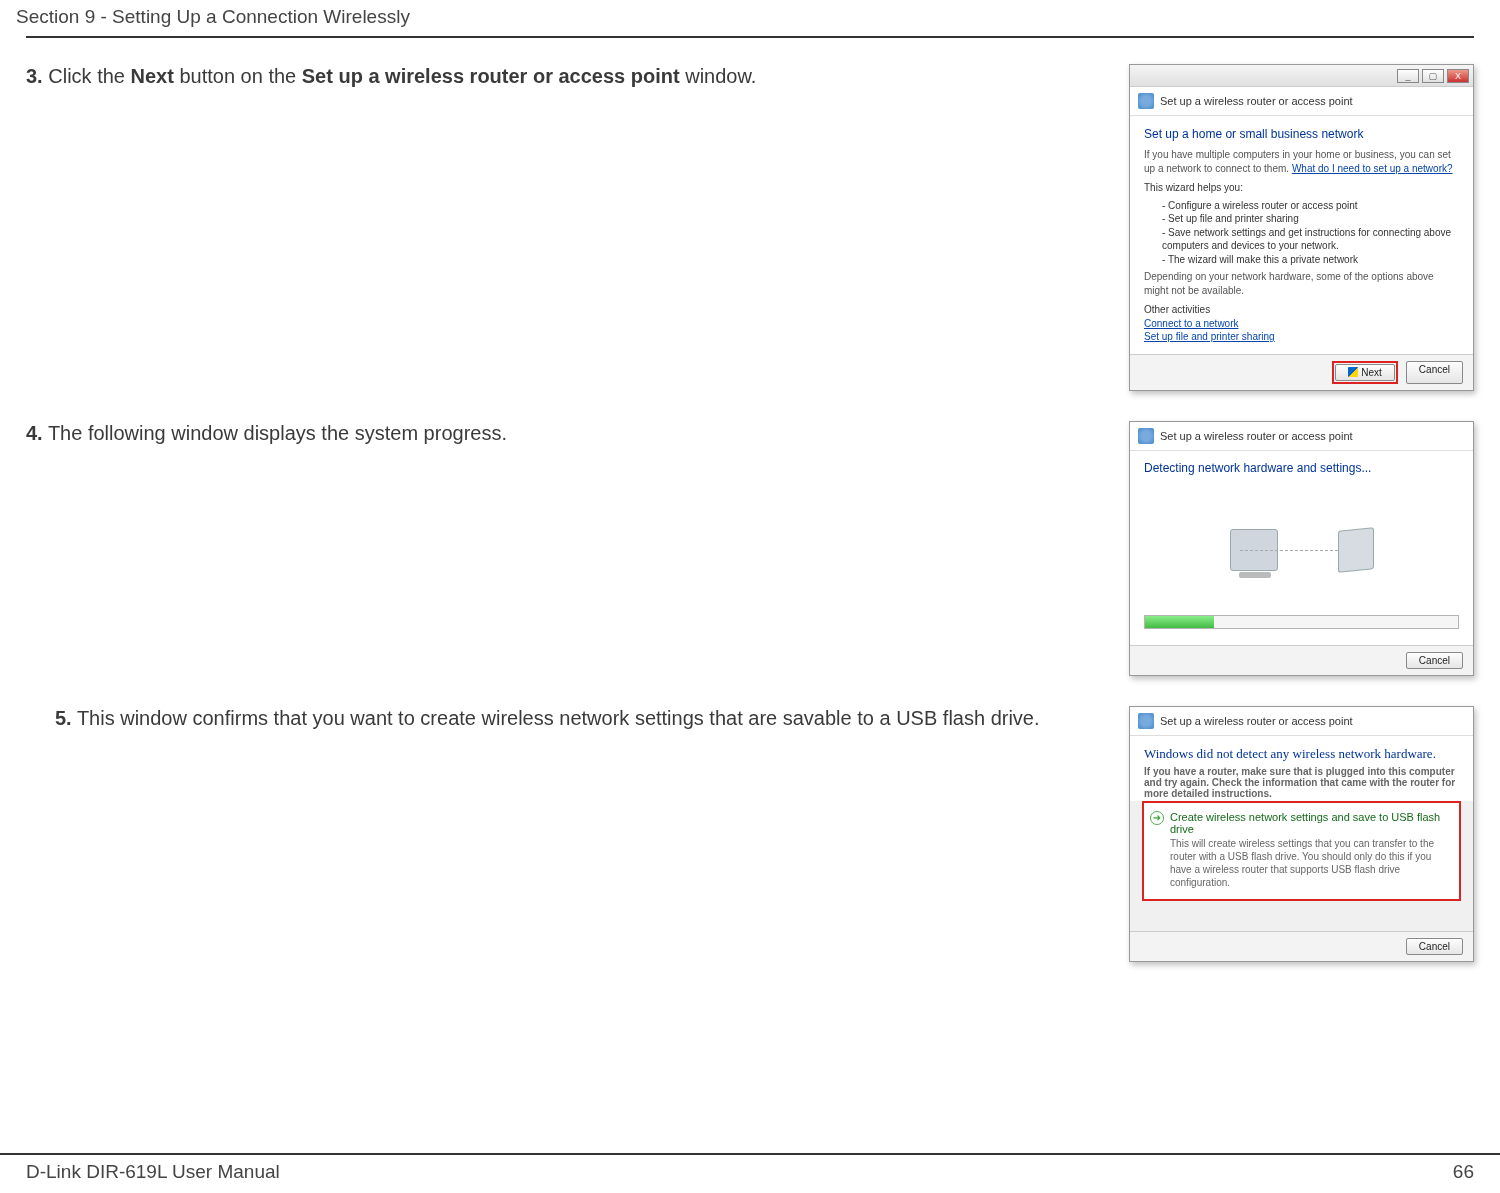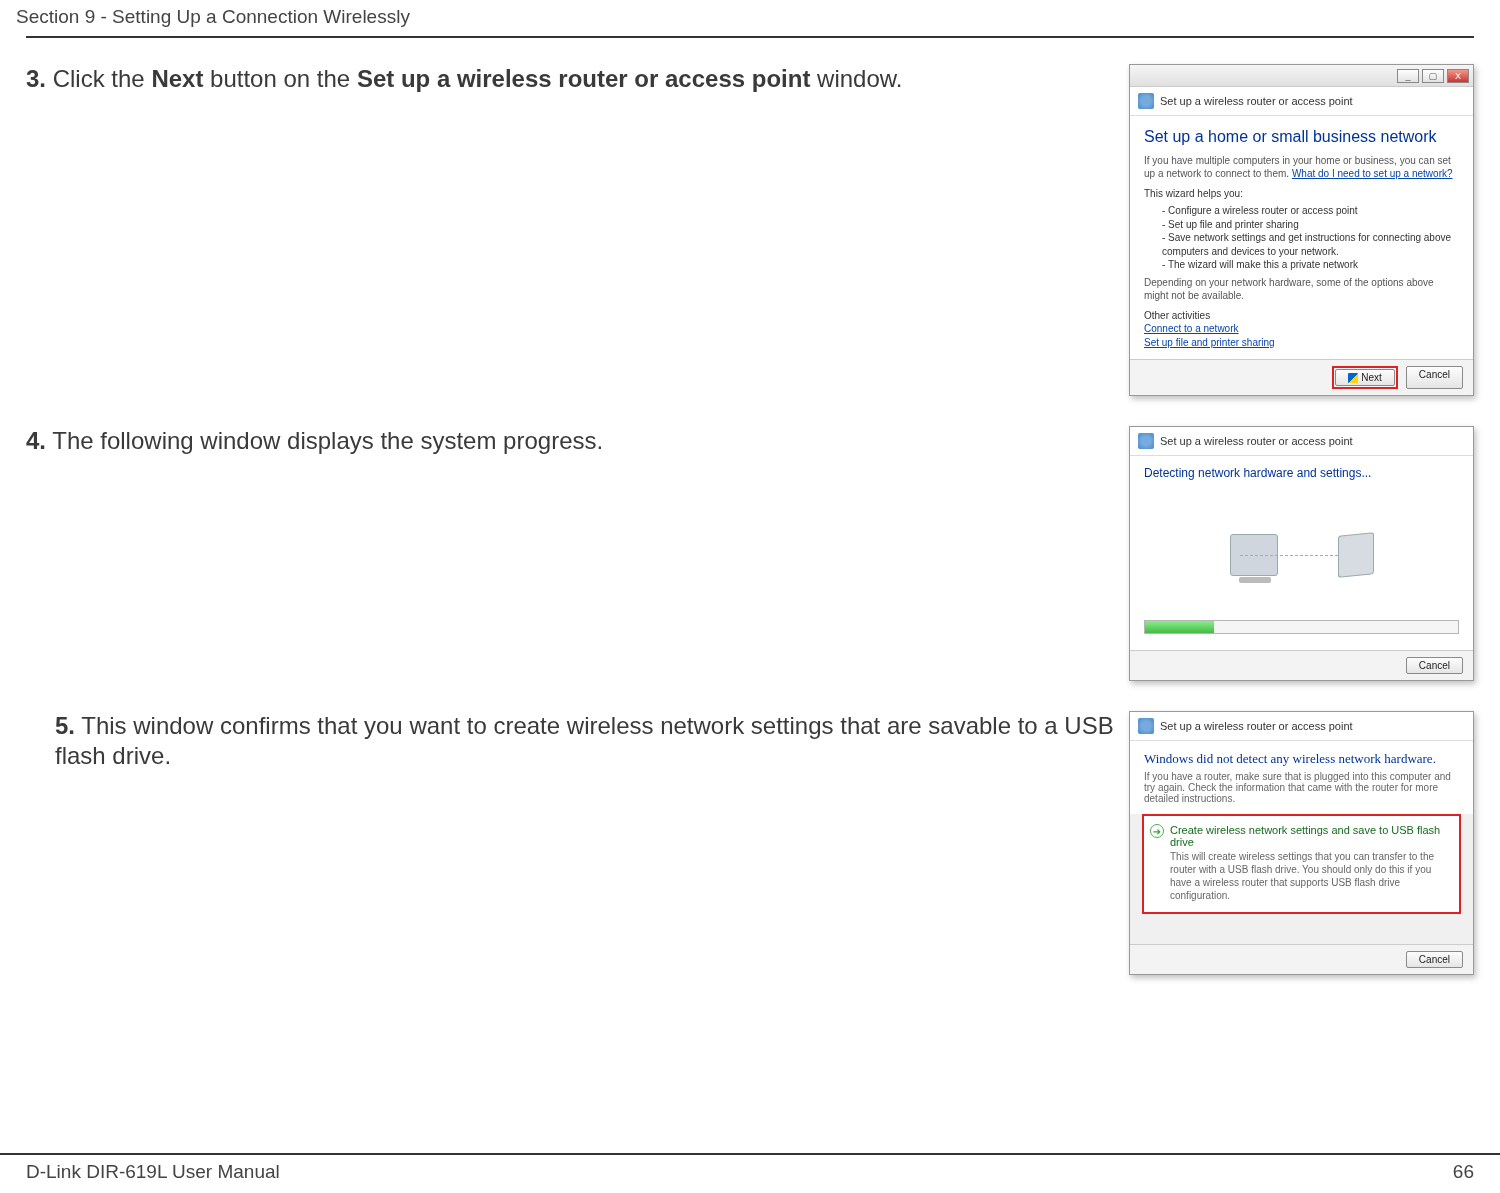--- a/index.html
+++ b/index.html
@@ -24,21 +24,21 @@
   .content-area {
     position: relative;
     padding: 26px 26px 0 26px;
   }
   .step-row {
     display: flex;
     align-items: flex-start;
     margin-bottom: 30px;
   }
   .step-text {
-    font-size: 24px;
+    font-size: 20px;
     line-height: 1.25;
     color: #3a3a3a;
     flex: 1;
     padding-right: 12px;
   }
   .step-text .num { font-weight: 700; }
   .step-text .bold { font-weight: 700; }
 
   .shot {
     border: 1px solid #999;
@@ -74,21 +74,21 @@
     display:flex;
     align-items:center;
     gap:6px;
     font-size: 11px;
     border-bottom:1px solid #ddd;
   }
   .flag-icon {
     width:16px;height:16px;background:radial-gradient(circle,#7ad 40%,#48c 100%);border-radius:2px;
   }
   .body-pane { background:#fff; padding:10px 14px; font-size:10px; line-height:1.35; }
-  .body-pane .lead { color:#003399; font-size:16px; margin-bottom:6px; }
+  .body-pane .lead { color:#003399; font-size:12px; margin-bottom:6px; }
   .body-pane .muted { color:#555; }
   .body-pane a { color:#0645ad; text-decoration:underline; cursor:default; }
   .body-pane ul { list-style:none; margin:4px 0 4px 18px; }
   .body-pane li::before { content:"- "; }
   .section-title { font-size:10px; color:#333; margin-top:6px; }
 
   .button-bar {
     background:#f3f3f3;
     border-top:1px solid #ccc;
     padding:6px 10px;
@@ -128,21 +128,21 @@
   .pc-icon::after{content:"";position:absolute;bottom:-8px;left:8px;width:32px;height:6px;background:#bbb;border-radius:2px;}
   .router-icon { width:36px;height:42px;background:#d6dce2;border:1px solid #9aa;border-radius:3px;transform:skewY(-6deg); }
   .anim-line { position:absolute; top:50%; left:110px; right:110px; border-top:1px dashed #aaa; }
   .progress-wrap { background:#fff; padding:0 14px 16px; }
   .progress-bar { height:14px; border:1px solid #b5b5b5; background:#f5f5f5; position:relative; }
   .progress-fill { height:100%; width:22%; background:linear-gradient(#8e8,#4b4); }
 
   
   .shot3 { width: 345px; }
   .shot3 .lead-blue { color:#003399; font-size:13px; padding:10px 14px 4px; background:#fff;font-family:Liberation Serif, serif; }
-  .shot3 .sub-gray { color:#666; font-size:10px; padding:0 14px 10px; background:#fff; }
+  .shot3 .sub-gray { color:#666; font-size:10px; padding:0 14px 2px; background:#fff;font-weight:bold; }
   .option-box {
     margin:0 12px 30px; border:2px solid #d22; padding:8px 10px 10px 26px;
     background:#fff; position:relative; font-size:10px;
   }
   .option-box .arrow {
     position:absolute; left:6px; top:8px; width:14px;height:14px;
     background:#fff;border:1px solid #5a5;border-radius:50%;
     display:flex;align-items:center;justify-content:center;color:#3a3;font-size:10px;
   }
   .option-box .opt-title { color:#156b1b; font-size:11px; }

